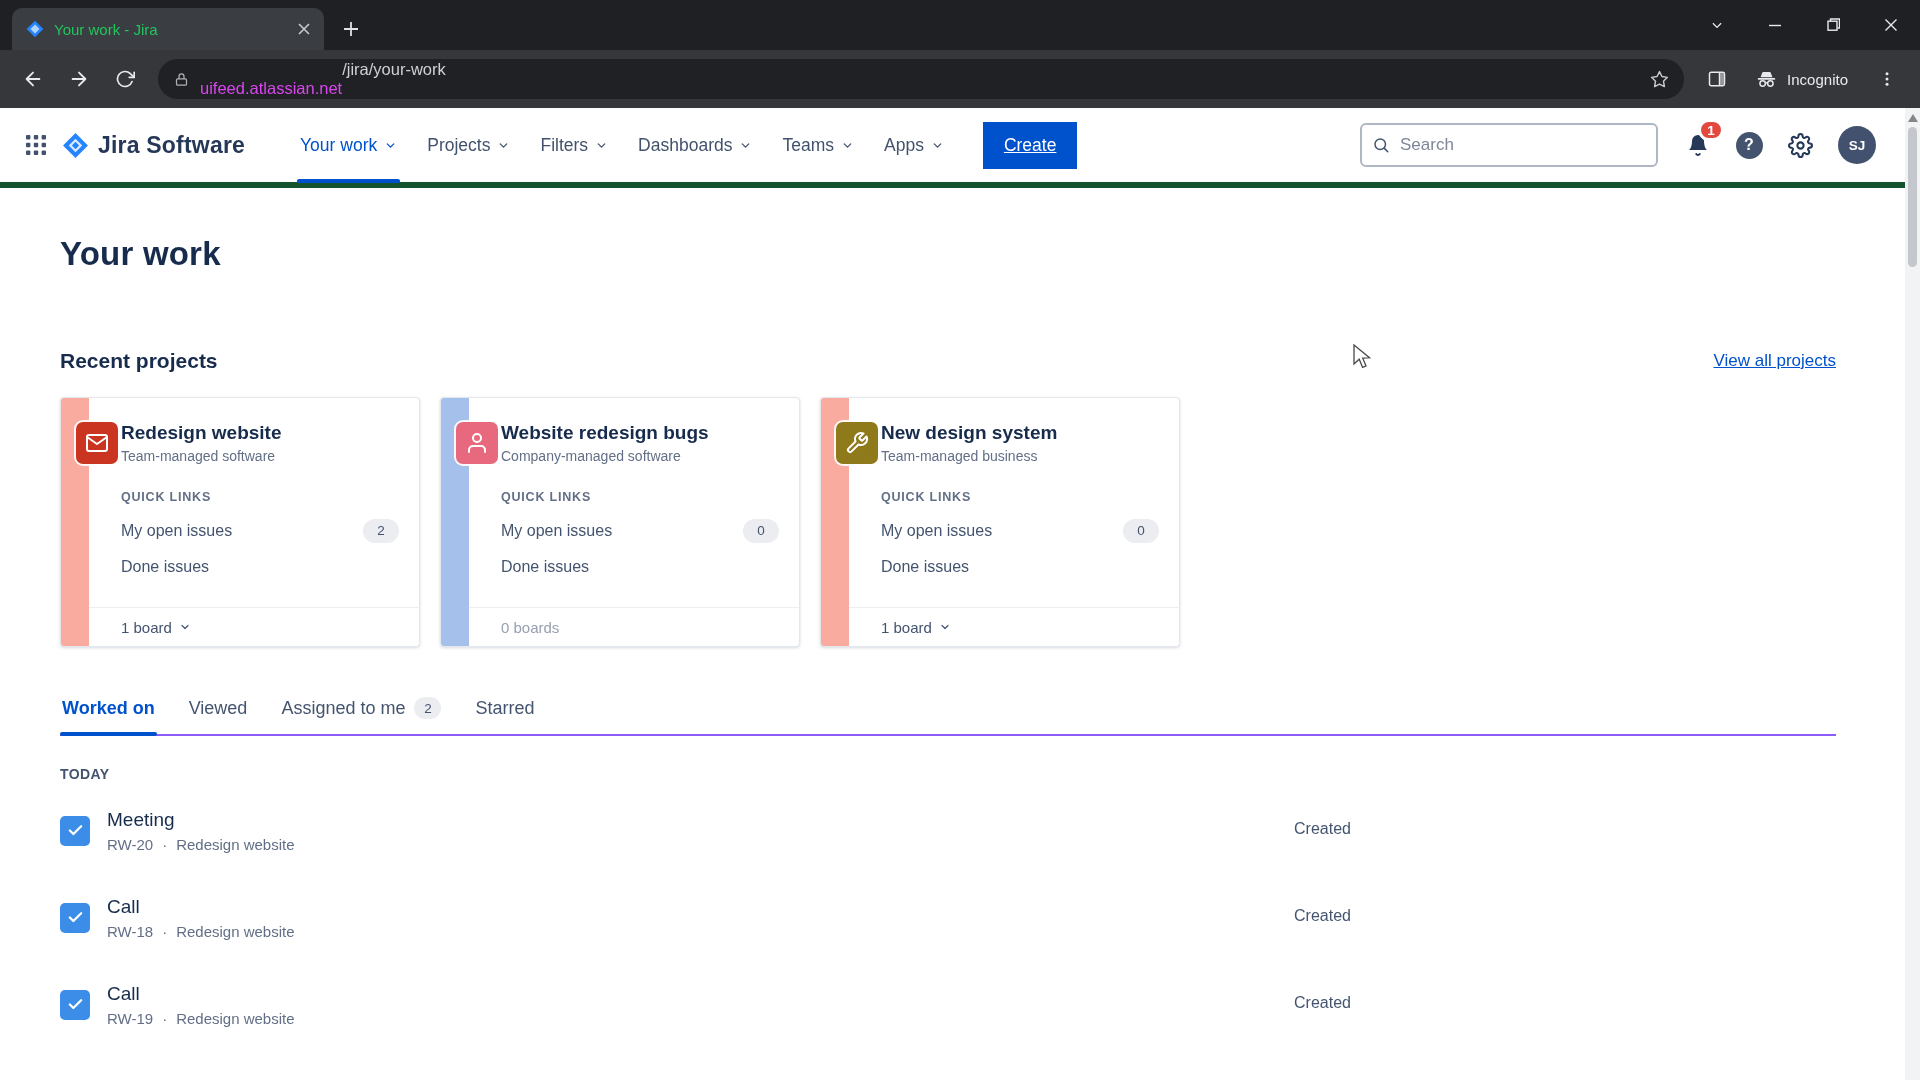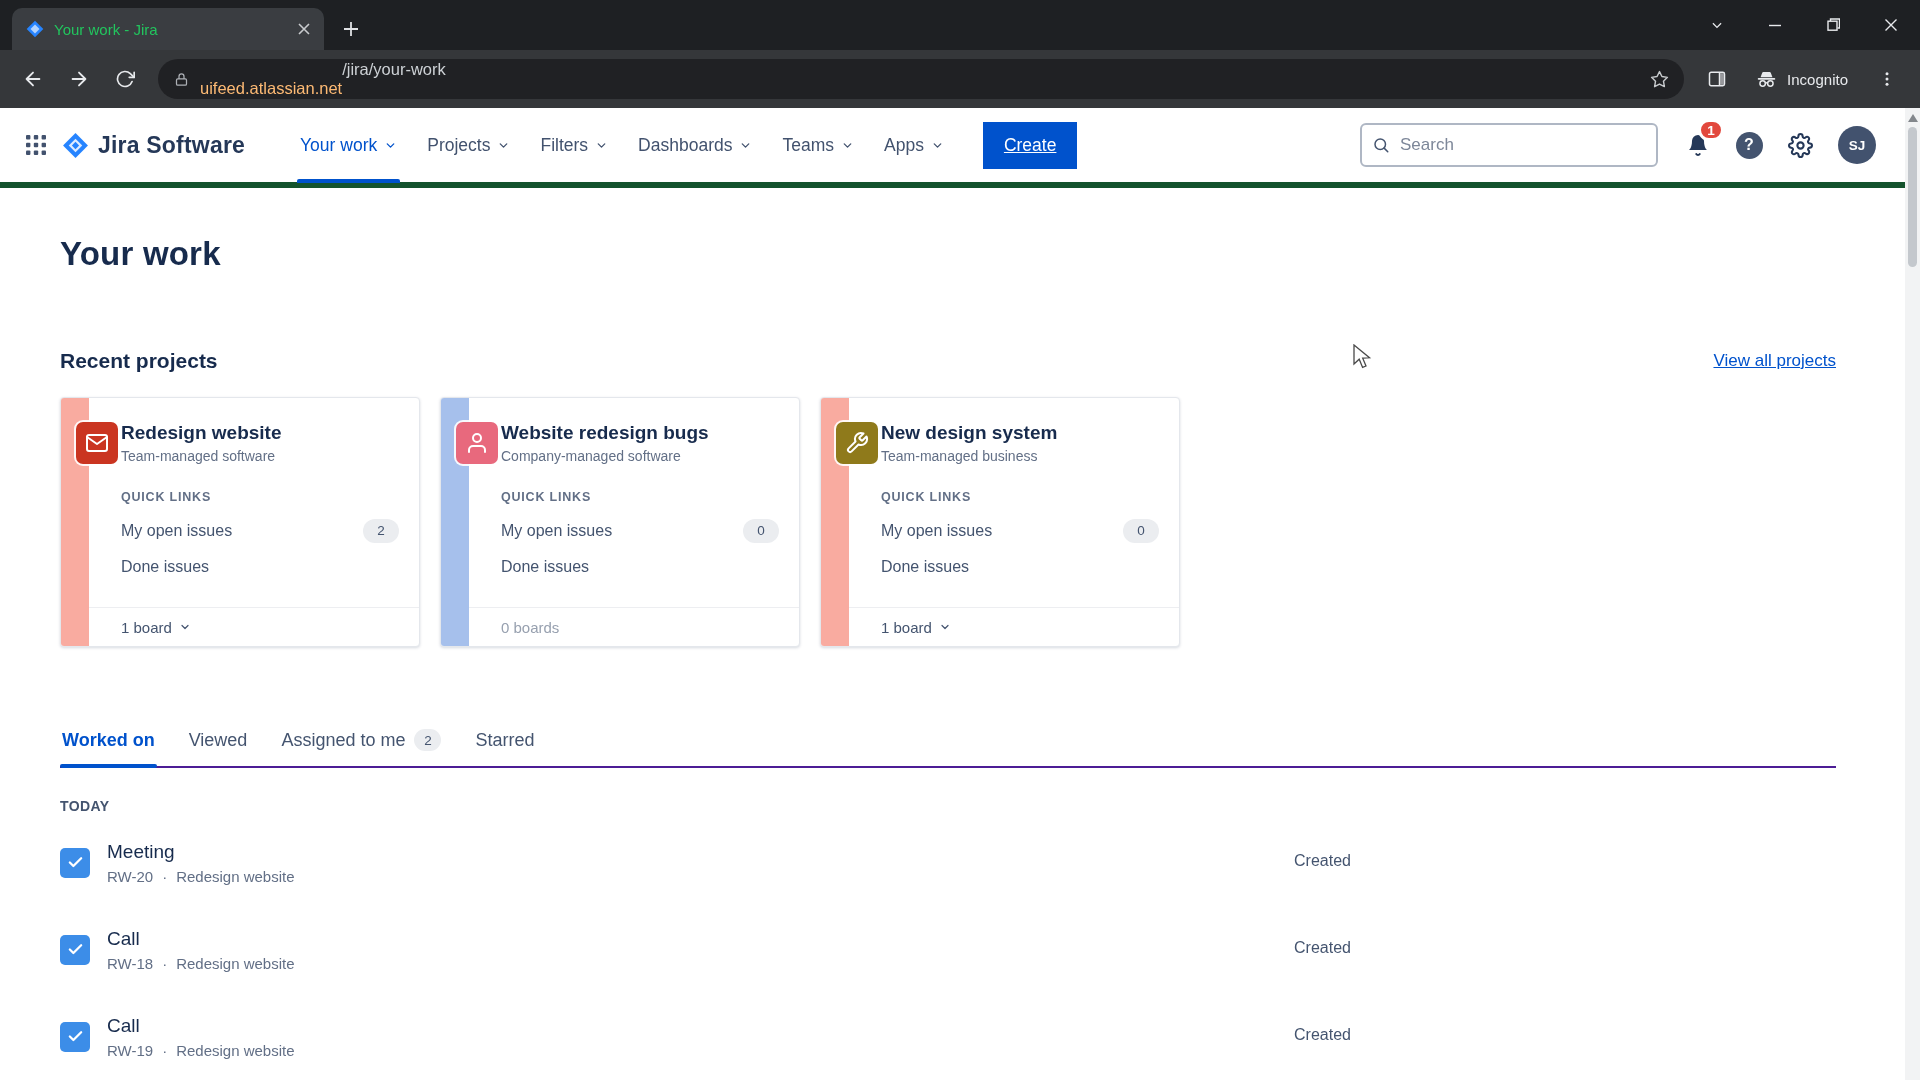--- a/index.html
+++ b/index.html
@@ -18,21 +18,21 @@
   .btab-close { width:24px; height:24px; border-radius:50%; display:flex; align-items:center; justify-content:center; }
   .newtab { width:34px; height:34px; margin:0 0 4px 10px; border-radius:50%; display:flex; align-items:center; justify-content:center; }
   .tb-controls { position:absolute; right:0; top:0; height:50px; display:flex; }
   .tb-btn { width:58px; height:100%; display:flex; align-items:center; justify-content:center; cursor:pointer; }
 
   
   .toolbar { height:58px; background:#35373A; display:flex; align-items:center; padding:0 12px; gap:4px; }
   .tool-btn { width:42px; height:42px; border-radius:50%; display:flex; align-items:center; justify-content:center; cursor:pointer; }
   .addressbar { flex:1; height:40px; background:#202124; border-radius:20px; display:flex; align-items:center; gap:11px; margin:0 8px; padding:0 8px 0 16px; cursor:text; }
   .url { flex:1; font-size:16.5px; display:flex; white-space:nowrap; overflow:hidden; }
-  .url-host { color:#fdba74;margin-top:19px; }
+  .url-host { color:#d946ef;margin-top:19px; }
   .url-path { color:#CDD1D5; }
   .incog { display:flex; align-items:center; gap:10px; color:#E8EAED; font-size:15px; padding:0 14px; height:40px; }
 
   
   .jira-header { height:80px; background:#fff; border-bottom:6px solid #14532d; display:flex; align-items:center; padding:0 44px 0 14px; }
   .appswitch { width:44px; height:44px; display:flex; align-items:center; justify-content:center; border-radius:4px; cursor:pointer; }
   .brand { display:flex; align-items:center; gap:9px; margin-left:4px; cursor:pointer; }
   .brand-name { font-size:23px; font-weight:700; color:#253858; letter-spacing:.2px; }
   .main-nav { display:flex; align-self:stretch; margin-left:40px; }
   .nav-item { display:flex; align-items:center; gap:7px; padding:0 15px; font-size:17.5px; font-weight:500; color:#42526E; position:relative; cursor:pointer; }
@@ -65,21 +65,21 @@
   .i-rose { background:#E8697D; }
   .i-olive { background:#8F7A1B; }
   .card-title { font-size:19px; font-weight:600; color:#172B4D; line-height:1.2; }
   .card-sub { margin-top:3px; font-size:14px; color:#626F86; }
   .quick-links { margin-top:26px; font-size:12.5px; font-weight:700; color:#626F86; letter-spacing:.8px; }
   .link-row { margin-top:15px; display:flex; align-items:center; justify-content:space-between; font-size:16px; color:#44546F; }
   .pill { background:#EBEDF0; border-radius:12px; min-width:36px; height:24px; display:flex; align-items:center; justify-content:center; font-size:13.5px; color:#44546F; }
   .card-footer { position:absolute; left:28px; right:0; bottom:0; height:39px; border-top:1px solid #EDEEF1; display:flex; align-items:center; gap:7px; padding-left:32px; font-size:15px; color:#44546F; }
   .card-footer.muted { color:#97A0AF; }
 
-  .tabs { margin-top:82px; display:flex; gap:30px; border-bottom:2px solid #4c1d95; }
+  .tabs { margin-top:50px; display:flex; gap:30px; border-bottom:2px solid #8b5cf6; }
   .tab-item { padding:0 2px 15px; display:flex; align-items:center; gap:9px; font-size:18px; color:#44546F; position:relative; cursor:pointer; }
   .tab-item.active { color:#0052CC; font-weight:600; }
   .tab-item.active::after { content:""; position:absolute; left:0; right:0; bottom:-2px; height:4px; background:#0052CC; border-radius:2px; }
   .tab-badge { background:#EBEDF0; border-radius:11px; min-width:27px; height:22px; display:flex; align-items:center; justify-content:center; font-size:13.5px; color:#44546F; font-weight:400; }
 
   .today { margin-top:30px; font-size:14px; font-weight:700; color:#44546F; letter-spacing:.4px; }
   .work-list { margin-top:5px; }
   .work-item { position:relative; display:flex; align-items:center; gap:17px; height:87px; cursor:pointer; }
   .task-icon { width:30px; height:30px; border-radius:5px; background:#3C8DE8; display:flex; align-items:center; justify-content:center; flex:0 0 auto; }
   .wi-title { font-size:19px; color:#172B4D; font-weight:500; }

